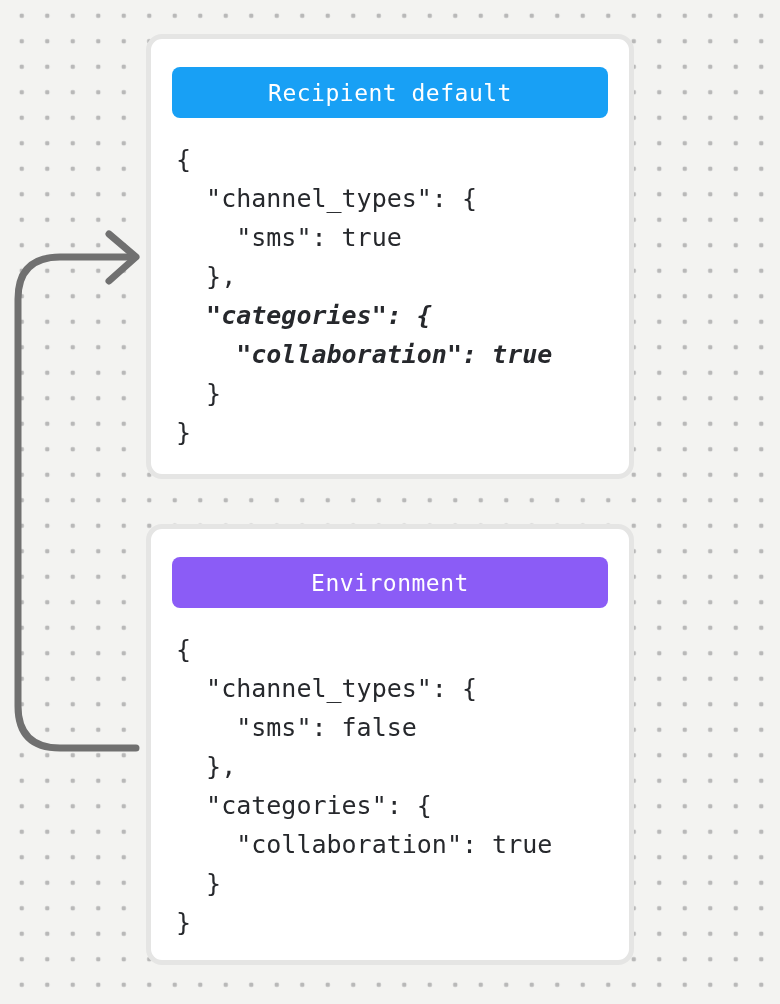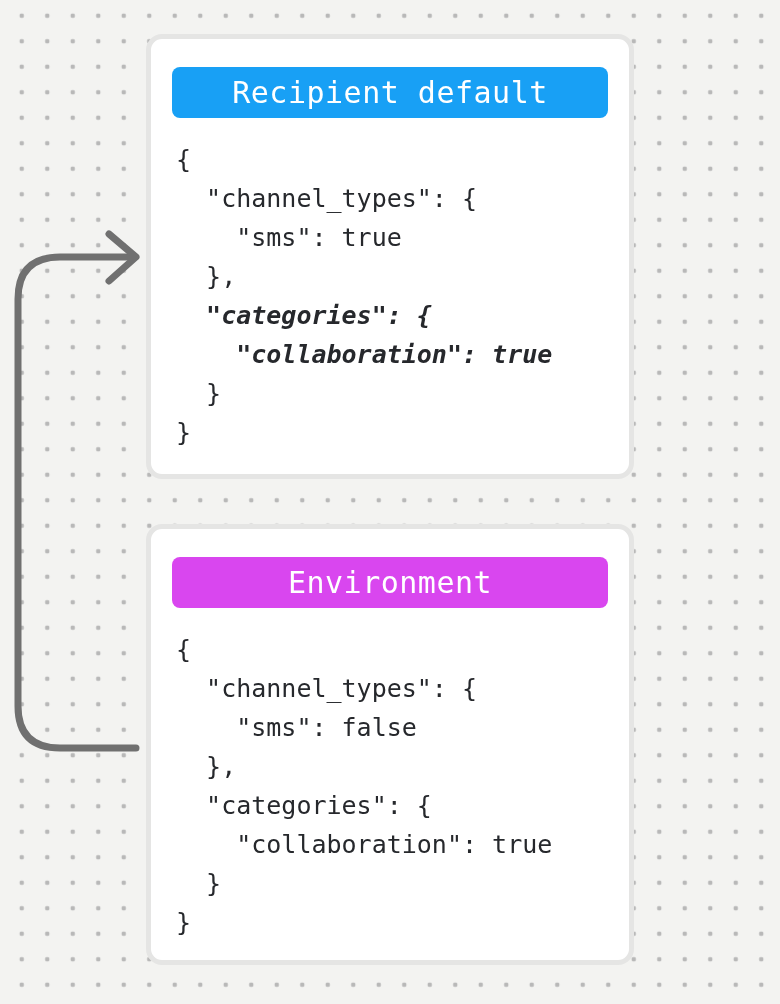--- a/index.html
+++ b/index.html
@@ -35,21 +35,21 @@
   }
   .card.top { top: 34px; height: 445px; }
   .card.bottom { top: 524px; }
   .badge {
     height: 51px;
     border-radius: 8px;
     display: flex;
     align-items: center;
     justify-content: center;
     color: #ffffff;
-    font-size: 30px;
+    font-size: 23px;
     letter-spacing: 0.5px;
     white-space: pre;
   }
   .code {
     margin-top: 22px;
     padding-left: 4px;
     color: #26282c;
     font-size: 25px;
   }
   .code-line {
@@ -82,21 +82,21 @@
         <div class="code-line">    "sms": true</div>
         <div class="code-line">  },</div>
         <div class="code-line emphasis">  "categories": {</div>
         <div class="code-line emphasis">    "collaboration": true</div>
         <div class="code-line">  }</div>
         <div class="code-line">}</div>
       </div>
   </div>
 
   <div class="card bottom">
-    <div class="badge" style="background-color: #d946ef; color: rgb(255, 255, 255);">Environment</div>
+    <div class="badge" style="background-color: #8b5cf6; color: rgb(255, 255, 255);">Environment</div>
     <div class="code">
         <div class="code-line">{</div>
         <div class="code-line">  "channel_types": {</div>
         <div class="code-line">    "sms": false</div>
         <div class="code-line">  },</div>
         <div class="code-line">  "categories": {</div>
         <div class="code-line">    "collaboration": true</div>
         <div class="code-line">  }</div>
         <div class="code-line">}</div>
       </div>

